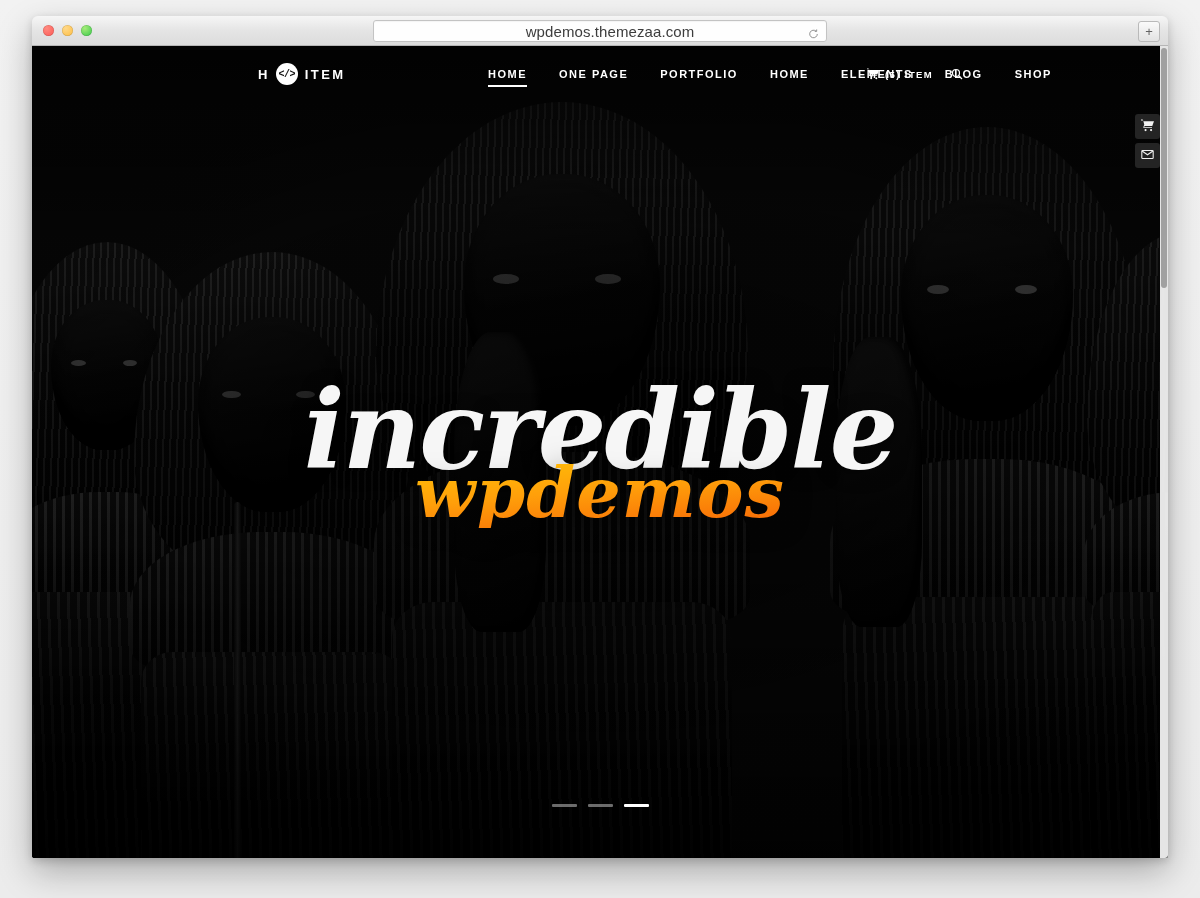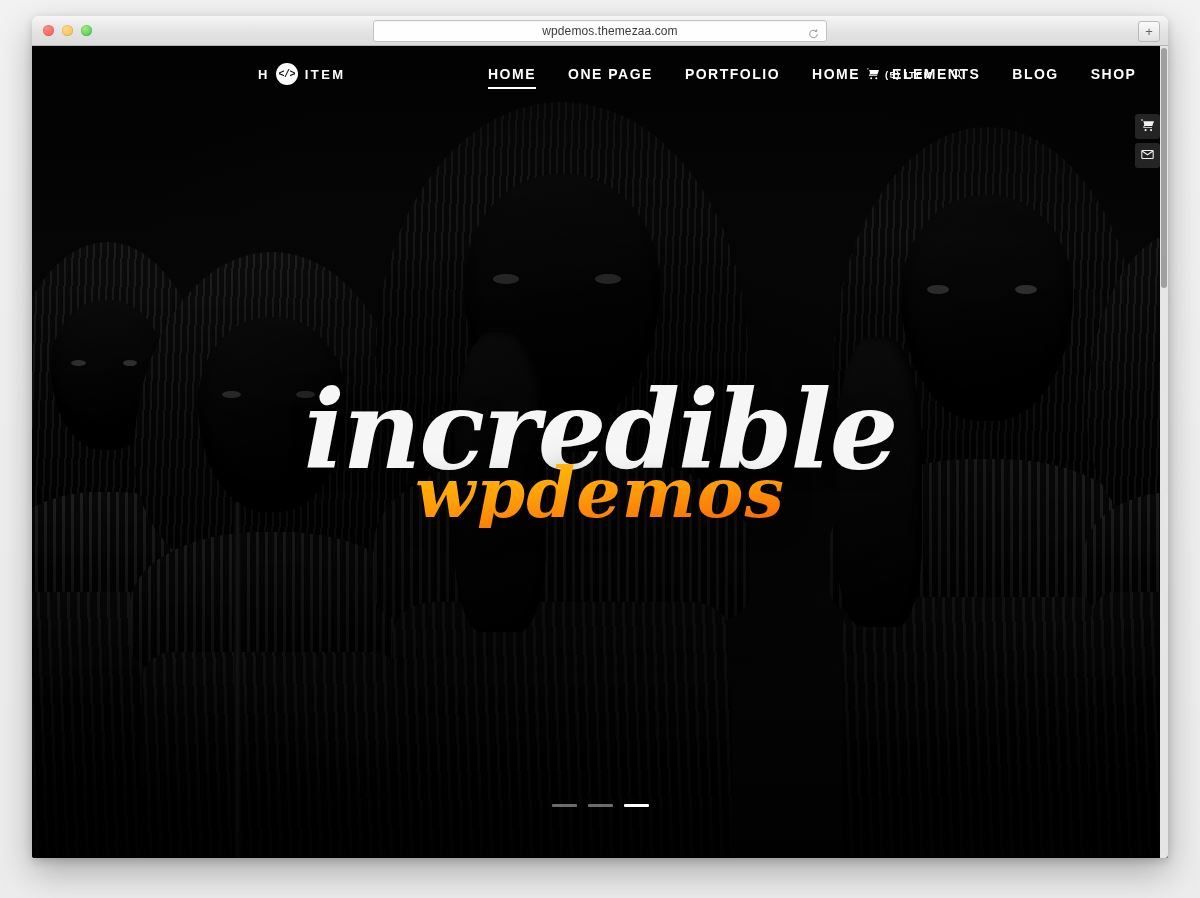--- a/index.html
+++ b/index.html
@@ -65,21 +65,21 @@
     height: 20px;
     background: #fefefe;
     border: 1px solid #c3c3c3;
     border-radius: 3px;
     display: flex;
     align-items: center;
     justify-content: center;
     box-shadow: inset 0 1px 1px rgba(0,0,0,0.04);
   }
   #url-text {
-    font-size: 12px;
+    font-size: 15px;
     color: #3d3d3d;
     letter-spacing: 0.1px;
     margin-left: 20px;
   }
   #reload-icon {
     position: absolute;
     right: 7px;
     top: 50%;
     transform: translateY(-50%);
     width: 11px; height: 11px;
@@ -238,21 +238,21 @@
     position: absolute;
     left: 440px;
     display: flex;
     align-items: center;
     gap: 0px;
   }
   .nav-item {
     position: relative;
     padding: 6px 16px;
     color: #ffffff;
-    font-size: 14px;
+    font-size: 11px;
     font-weight: bold;
     letter-spacing: 1.5px;
     text-decoration: none;
     white-space: nowrap;
   }
   .nav-item.active::after {
     content: "";
     position: absolute;
     left: 16px; right: 16px;
     bottom: -1px;

